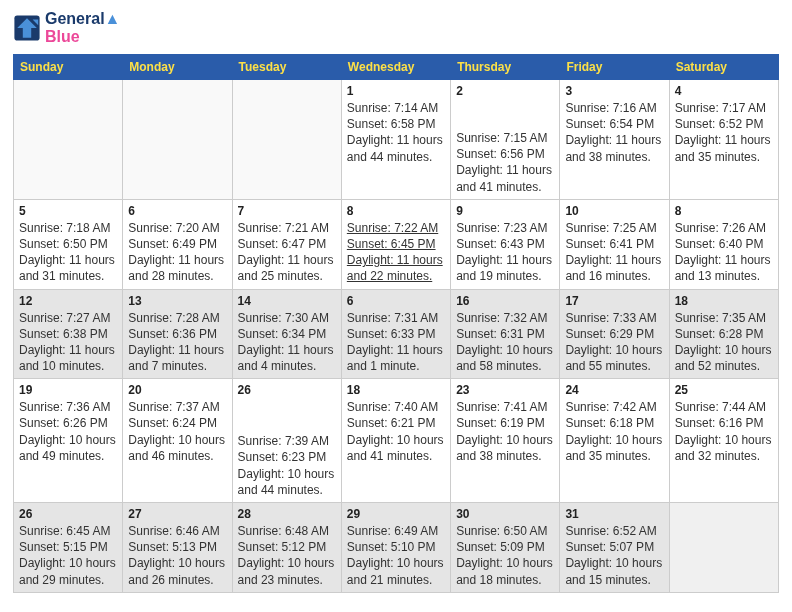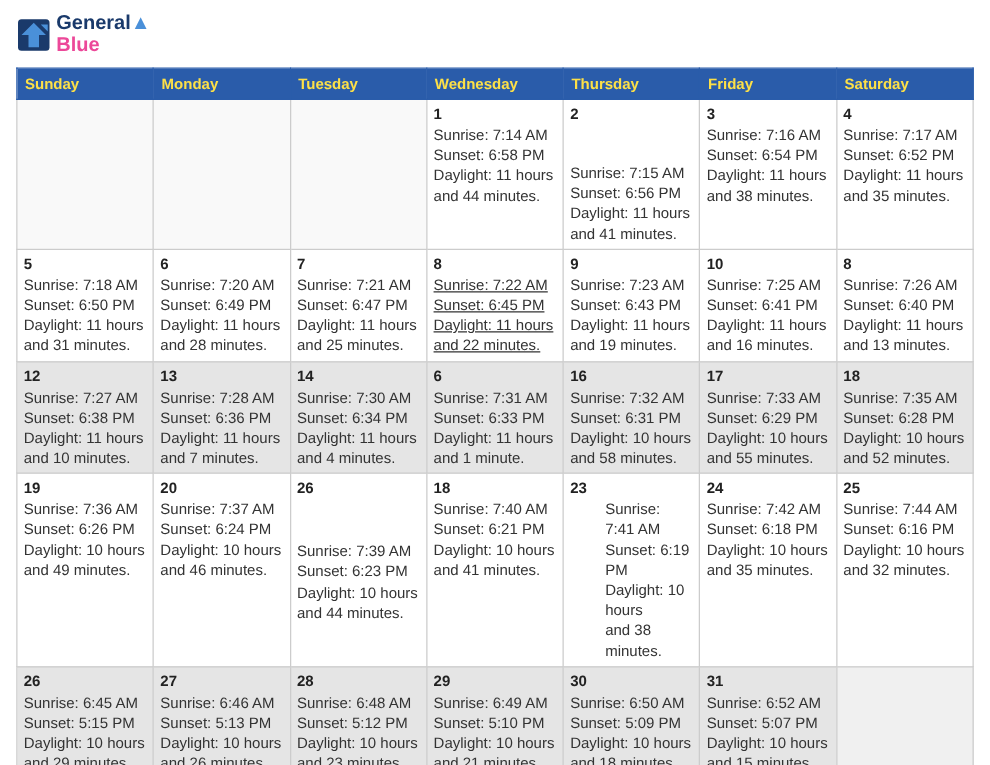--- a/index.html
+++ b/index.html
@@ -279,21 +279,21 @@
           </td>
           <td class="calendar-cell">
             <span class="date-num">18</span>
             <div class="cell-text" style="white-space: pre-line;">Sunrise: 7:40 AM
 Sunset: 6:21 PM
 Daylight: 10 hours
 and 41 minutes.</div>
           </td>
           <td class="calendar-cell">
             <span class="date-num">23</span>
-            <div class="cell-text" style="white-space: pre-line; margin-left: 28px;">Sunrise: 7:41 AM
+            <div class="cell-text" style="white-space: pre-line;">Sunrise: 7:41 AM
 Sunset: 6:19 PM
 Daylight: 10 hours
 and 38 minutes.</div>
           </td>
           <td class="calendar-cell">
             <span class="date-num">24</span>
             <div class="cell-text" style="white-space: pre-line;">Sunrise: 7:42 AM
 Sunset: 6:18 PM
 Daylight: 10 hours
 and 35 minutes.</div>

